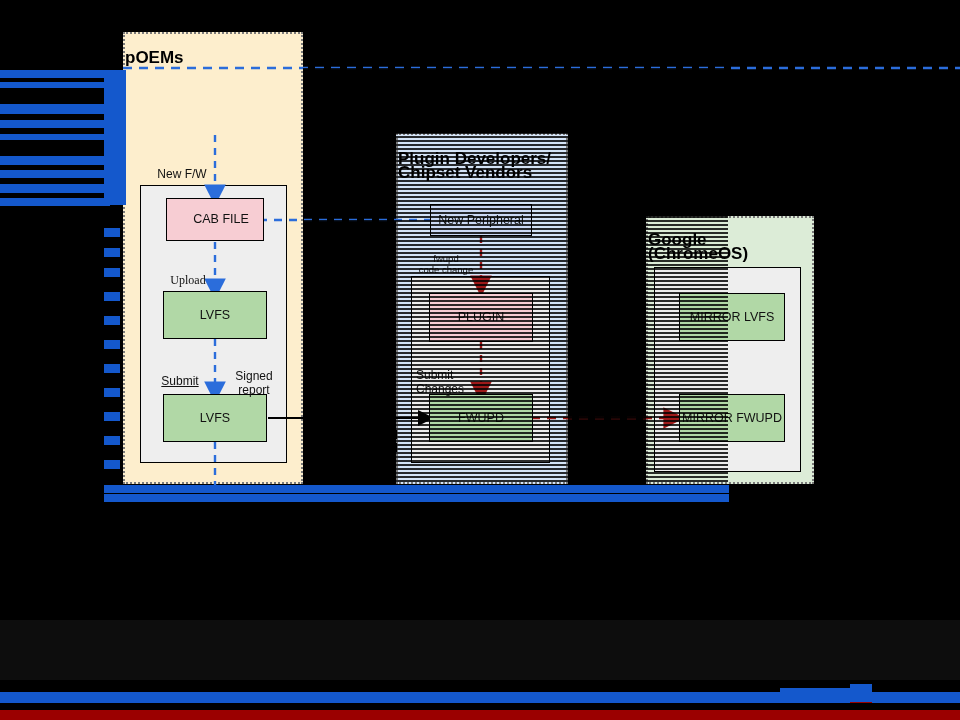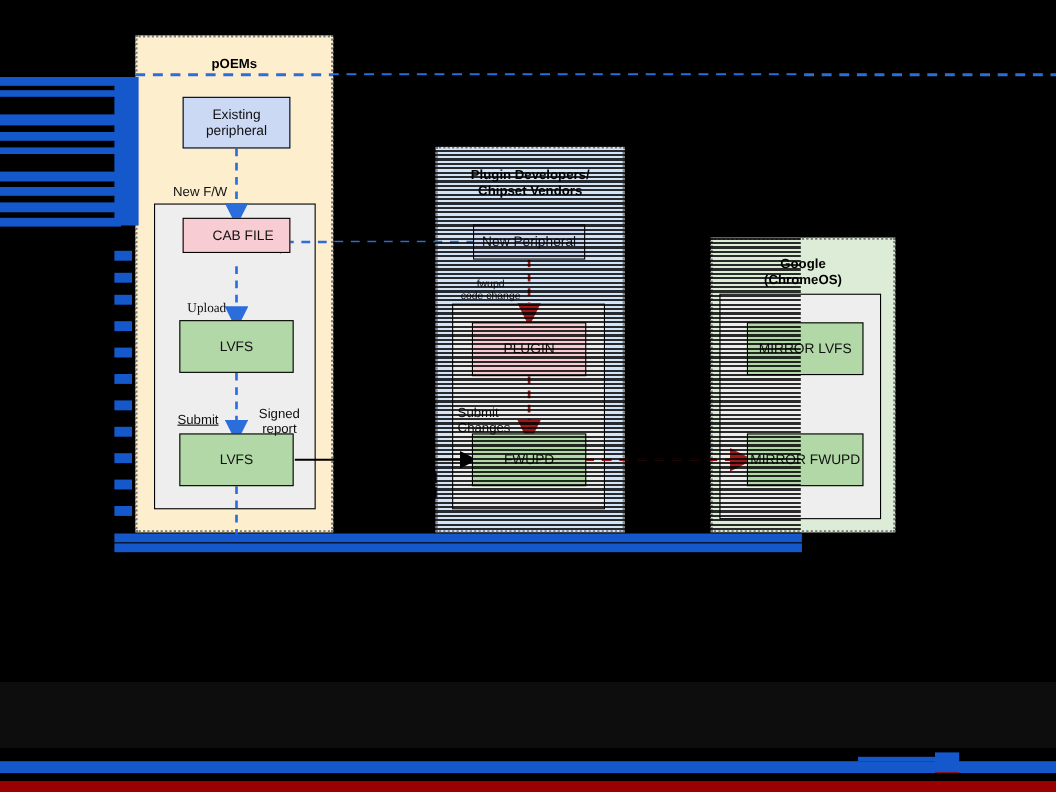--- a/index.html
+++ b/index.html
@@ -33,22 +33,21 @@
   }
 
   .swim {
     position: absolute;
     box-sizing: border-box;
     border: 2px dotted #7a7a7a;
   }
   .swim-title {
     position: absolute;
     left: 0; right: 0;
-    text-align: center;
-    font-size: 12px;
+    font-size: 17px;
     font-weight: bold;
     color: #000;
     line-height: 14px;
     white-space: pre-line;
   }
 
   .innerbox {
     position: absolute;
     box-sizing: border-box;
     background: #eeeeee;
@@ -165,26 +164,22 @@
 
       <line x1="481" y1="236" x2="481" y2="285" stroke="#9e1a1a" stroke-width="2.4" stroke-dasharray="7,6" marker-end="url(#ah-red)"></line>
 
       <line x1="481" y1="342" x2="481" y2="391" stroke="#9e1a1a" stroke-width="2.4" stroke-dasharray="7,6" marker-end="url(#ah-red)"></line>
 
       <line x1="268" y1="418" x2="425" y2="418" stroke="#000000" stroke-width="1.8" marker-end="url(#ah-black)"></line>
 
       <line x1="531" y1="418" x2="673" y2="418" stroke="#9e1a1a" stroke-width="2.4" stroke-dasharray="9,7" marker-end="url(#ah-red)"></line>
     </svg>
 
-    <div class="node n-blue" style="left:166px; top:88px; width:98px; height:47px;">
-      <span>Existing
-peripheral</span>
-    </div>
-
-    <div class="node n-pink" style="left:166px; top:198px; width:98px; height:32px;padding-left:12px;">
+
+    <div class="node n-pink" style="left:166px; top:198px; width:98px; height:43px;padding-left:12px;">
       <span>CAB FILE</span>
     </div>
 
     <div class="node n-green" style="left:163px; top:291px; width:104px; height:48px;">
       <span>LVFS</span>
     </div>
 
     <div class="node n-green" style="left:163px; top:394px; width:104px; height:48px;">
       <span>LVFS</span>
     </div>

